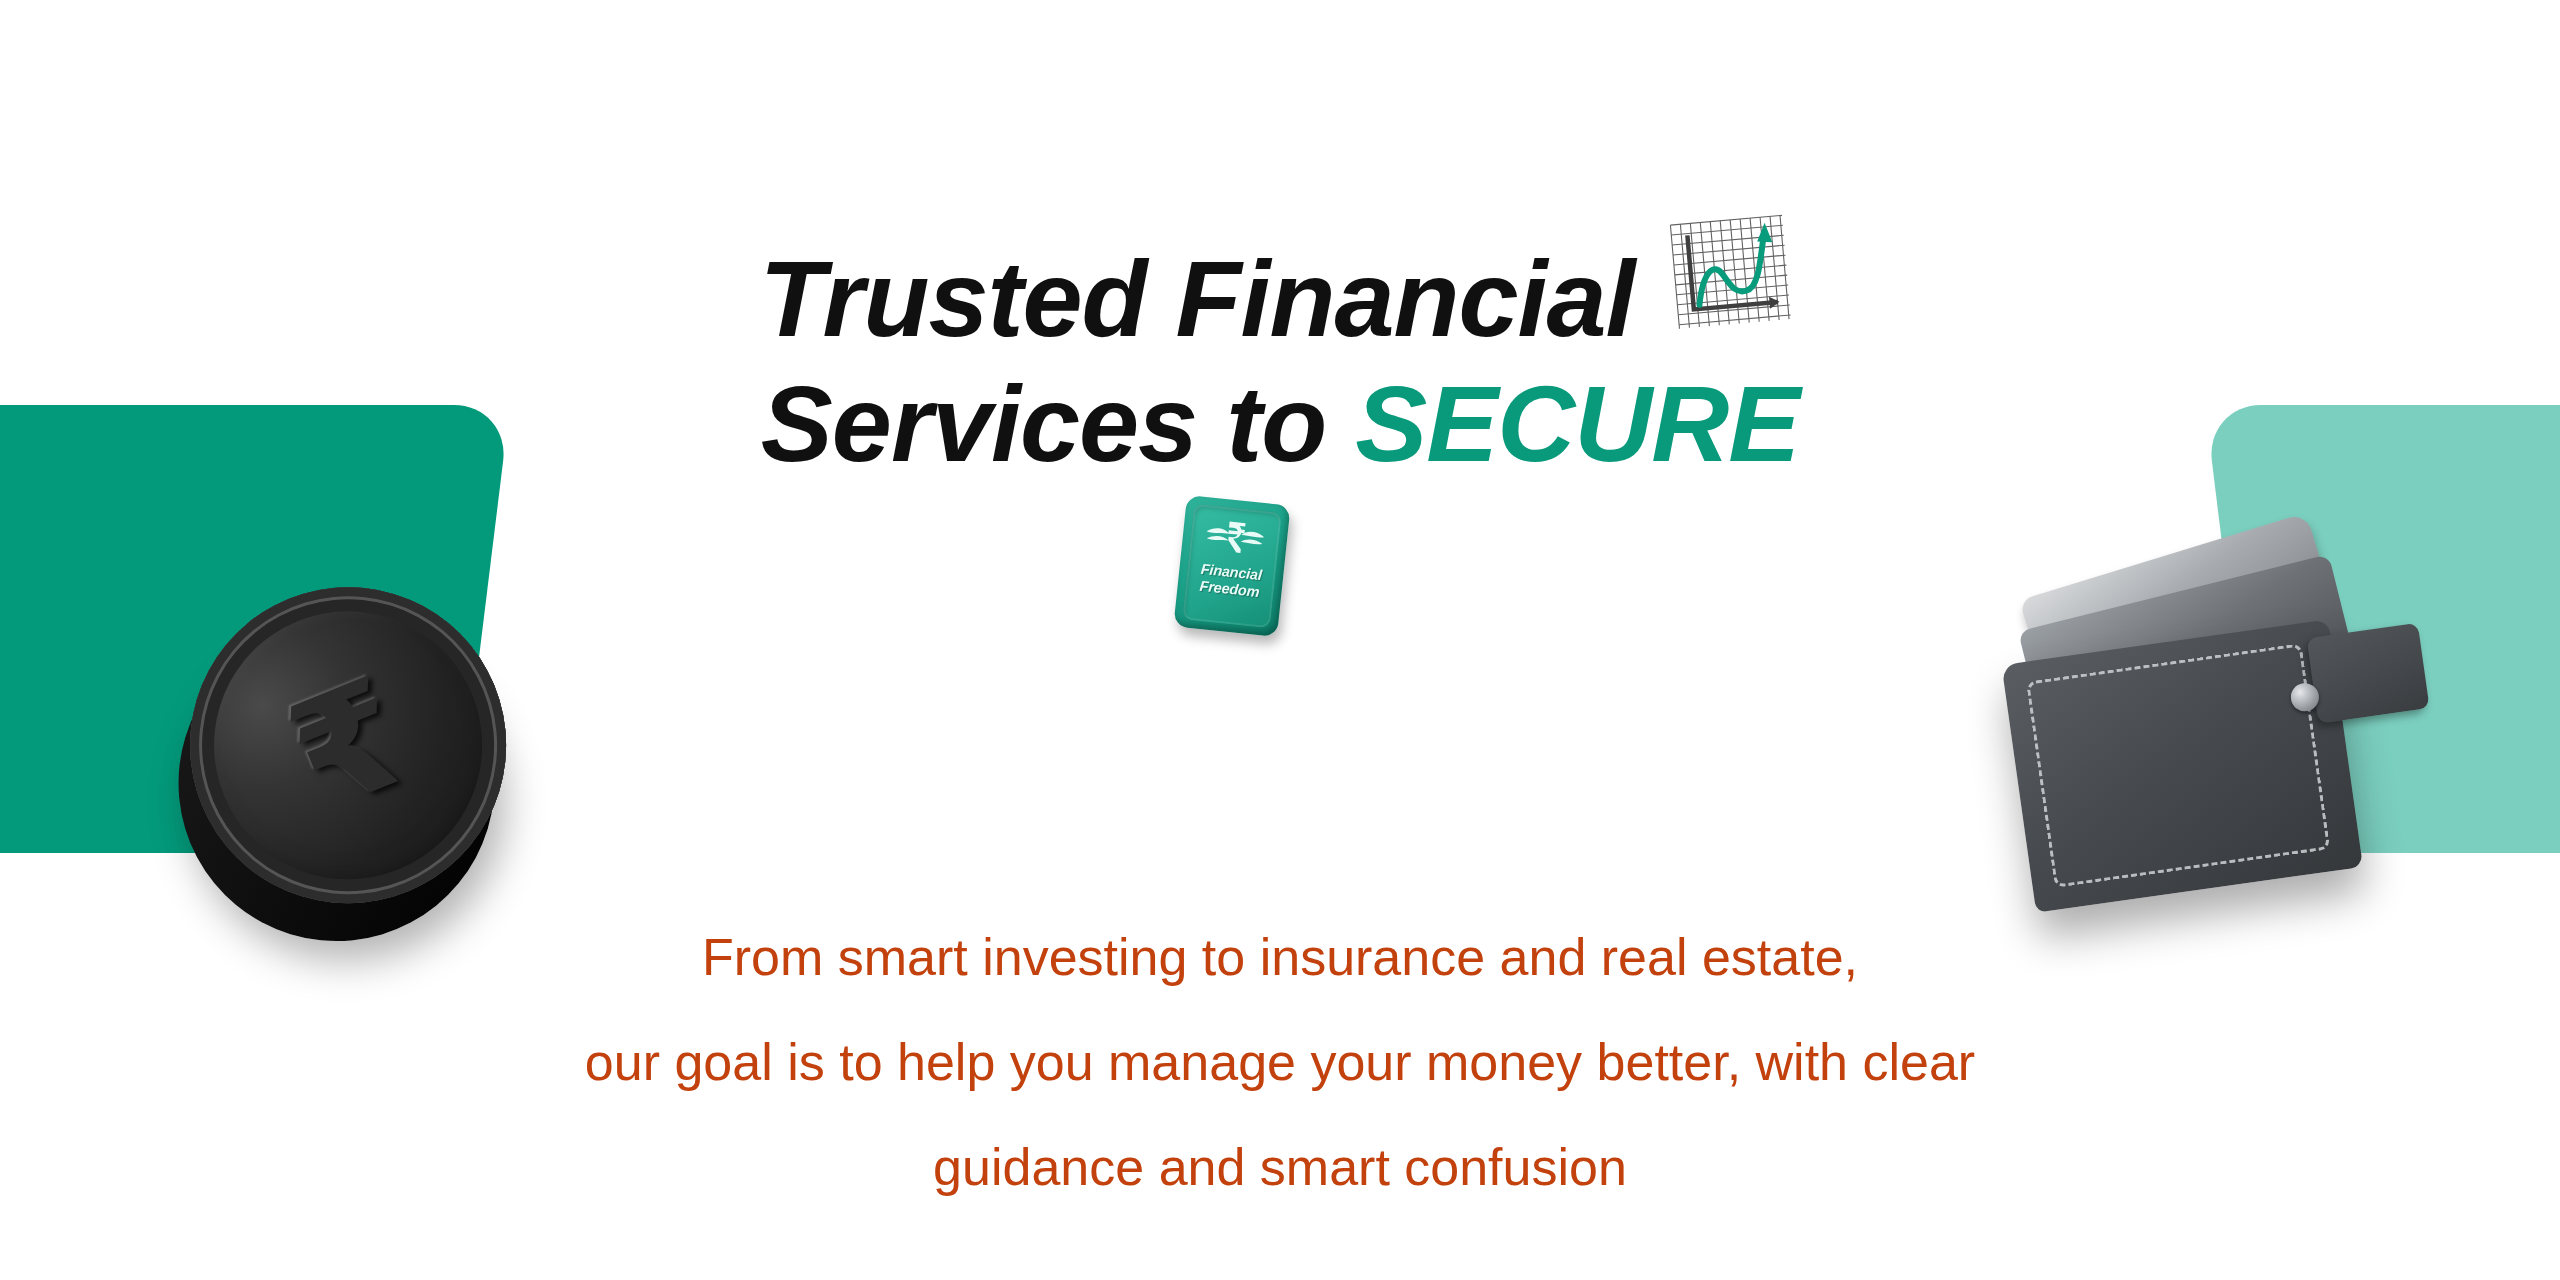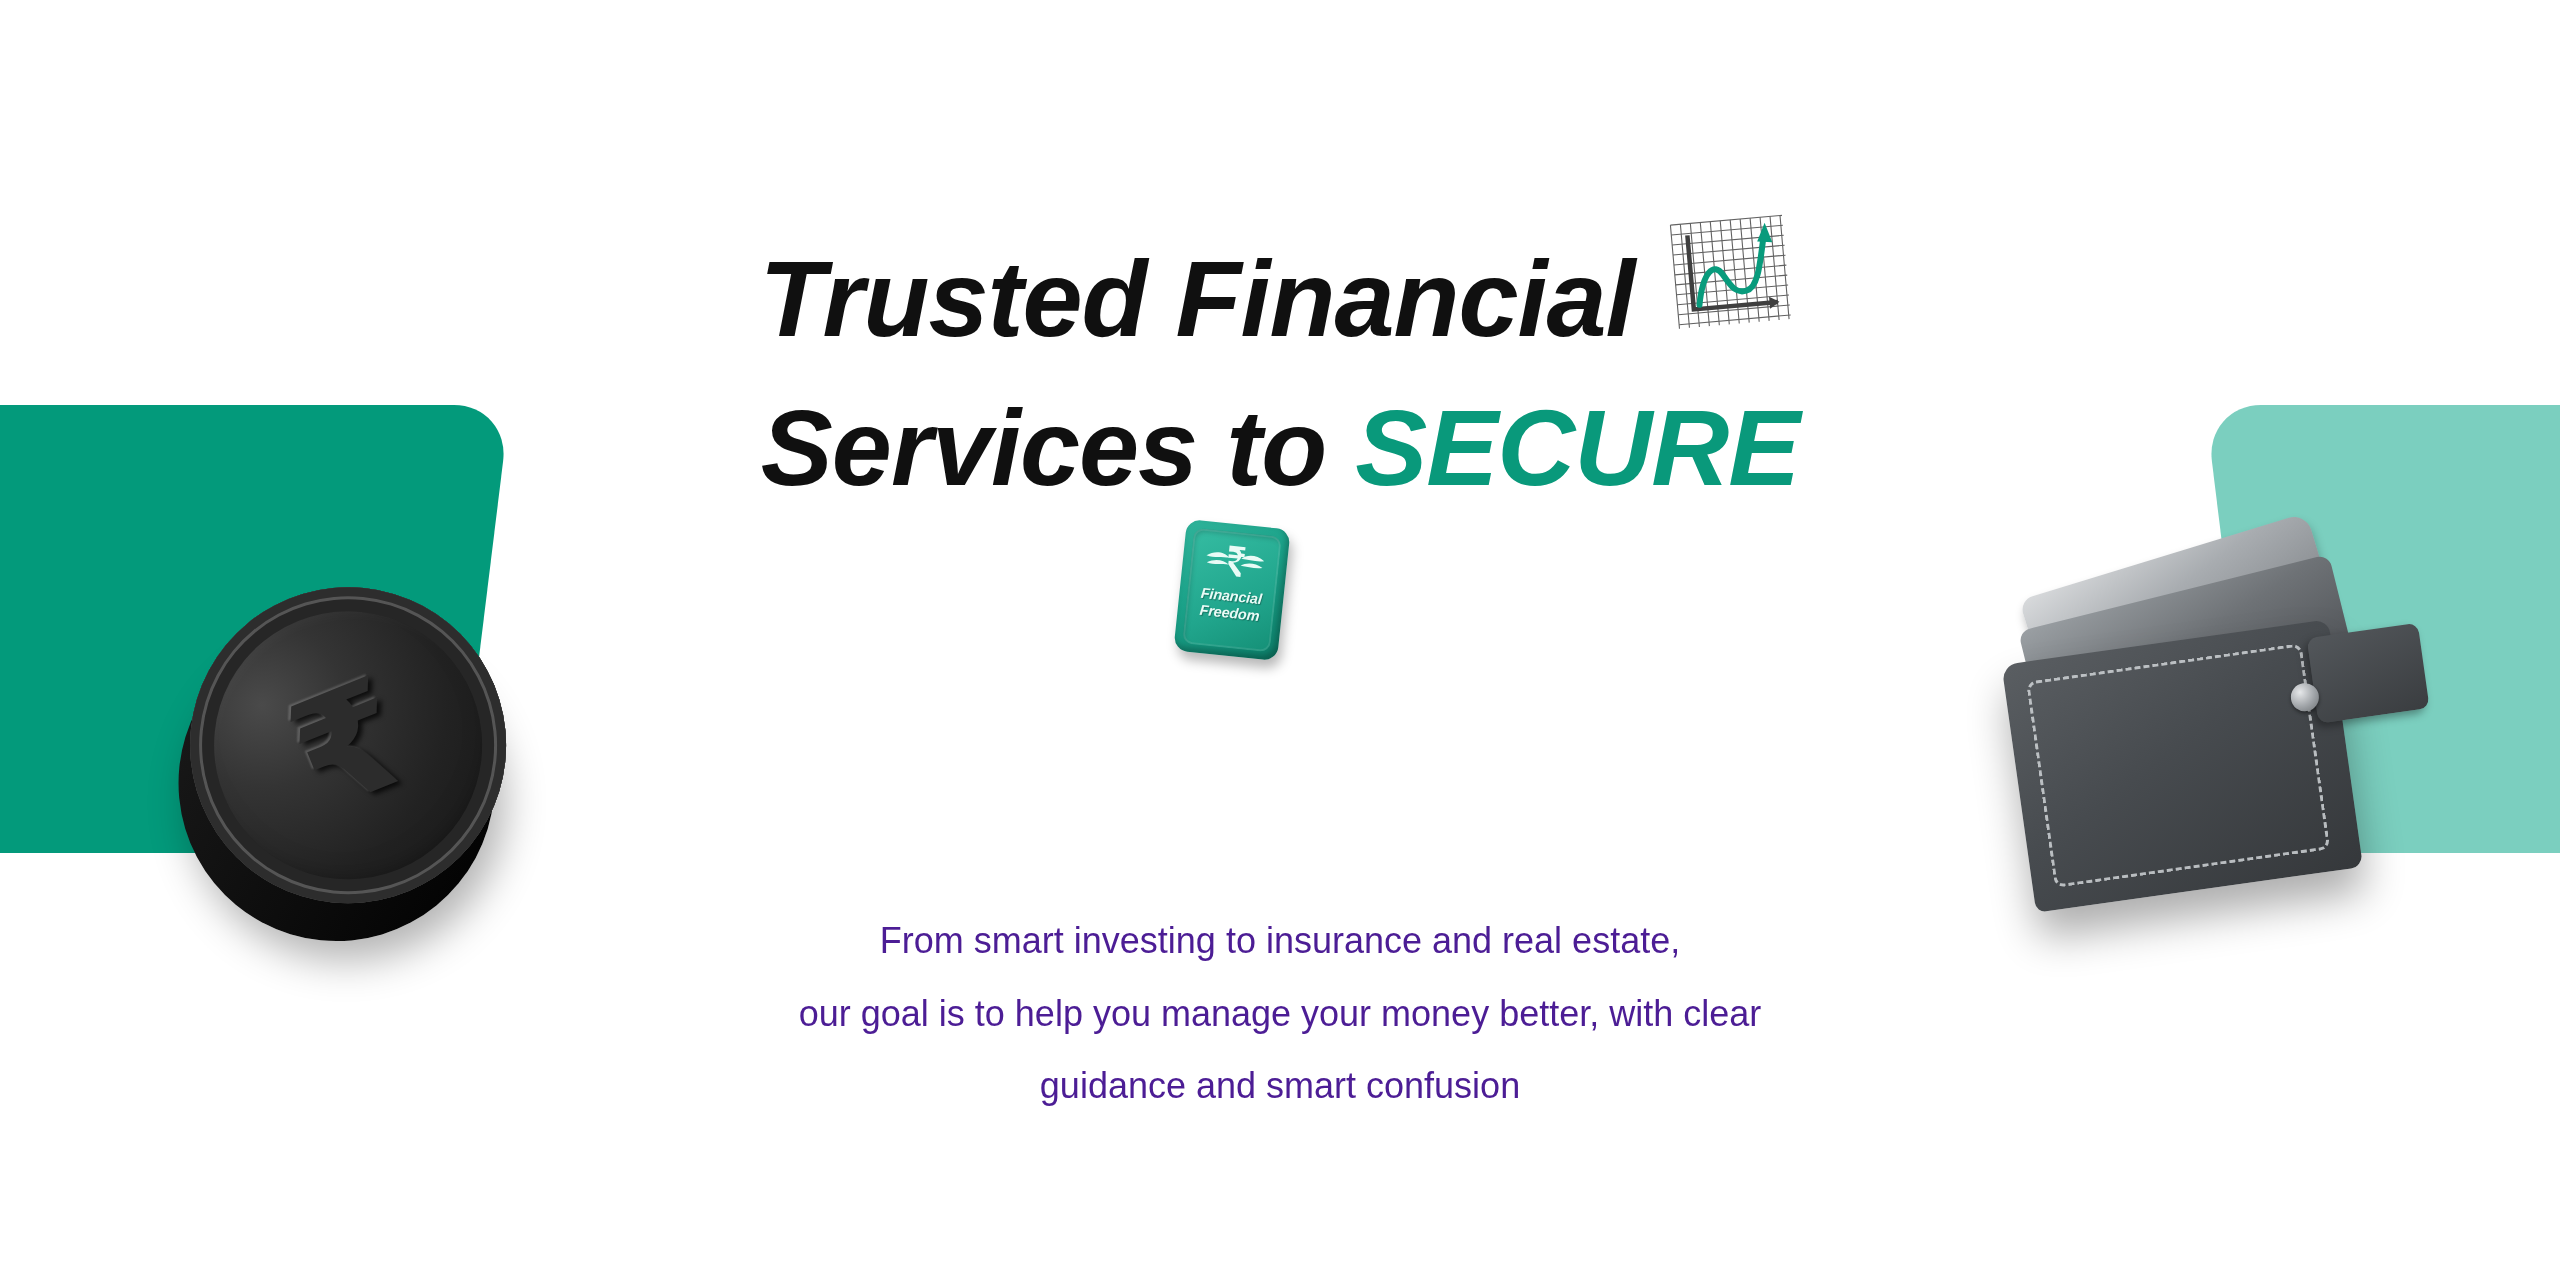--- a/index.html
+++ b/index.html
@@ -159,21 +159,21 @@
   }
   .h-line {
     font-size:108px;
     font-weight:700;
     line-height:1.16;
     letter-spacing:-1px;
     color:#101010;
     white-space:nowrap;
     font-style:italic;
   }
-  .h-line.l2 { margin-top:24px; }
+  .h-line.l2 { margin-top:0; }
   .h-line.l3 { margin-top:12px; }
   .accent { color:#09997B; }
 
   .chart-emoji {
     display:inline-block;
     vertical-align:-6px;
     margin-left:26px;
     width:140px;
     height:134px;
   }
@@ -225,23 +225,23 @@
 
   
   .subtext {
     position:absolute;
     left:0; right:0;
     top:905px;
     text-align:center;
     z-index:5;
   }
   .subtext p {
-    font-size:36px;
+    font-size:52px;
     line-height:2.02;
-    color:#4c1d95;
+    color:#c2410c;
     font-weight:400;
   }
 </style>
 </head>
 <body>
 
 <div class="hero">
 
   <div class="blob-left"></div>
   <div class="blob-right"></div>

